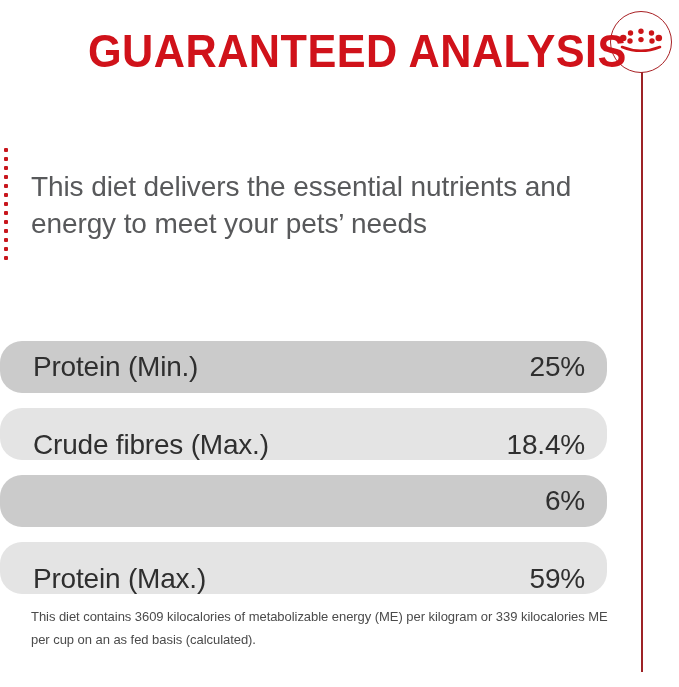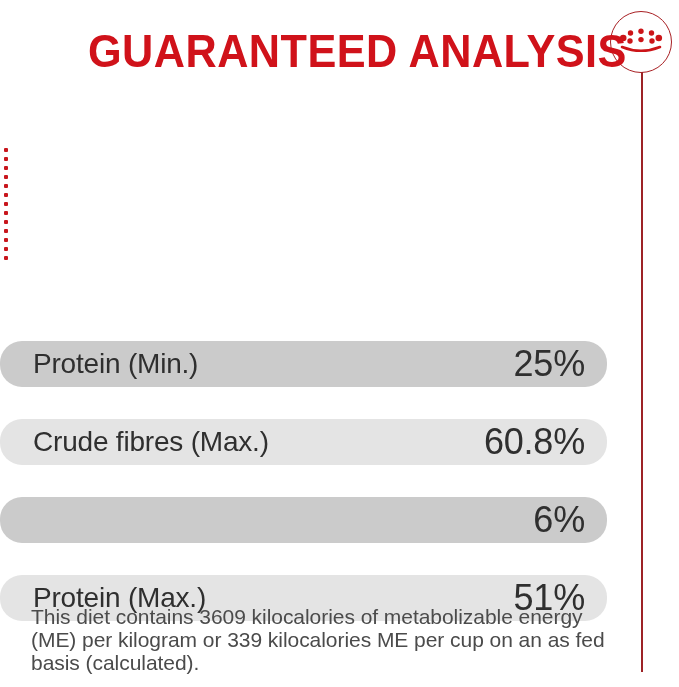--- a/index.html
+++ b/index.html
@@ -105,55 +105,55 @@
 
   
   .rows {
     position: absolute;
     left: 0;
     top: 341px;
     width: 607px;
   }
   .row {
     position: relative;
-    height: 46px;
+    height: 52px;
     border-radius: 22px;
-    margin-bottom: 32px;
+    margin-bottom: 15px;
     display: flex;
     align-items: center;
     box-sizing: border-box;
     padding: 0 22px 0 33px;
   }
   .row.dark  { background: #cbcbcb; }
-  .row.light { background: #e4e4e4; }
+  .row.light { background: #e4e4e4; align-items: flex-end; }
   .row-label {
     font-size: 28px;
     line-height: 30px;
     font-weight: 400;
     color: #2f2f2f;
     letter-spacing: -0.2px;
     white-space: nowrap;
   }
   .row-value {
     margin-left: auto;
-    font-size: 36px;
+    font-size: 28px;
     line-height: 30px;
     font-weight: 400;
     color: #2f2f2f;
     letter-spacing: -0.2px;
     white-space: nowrap;
   }
 
   
   .footnote {
     position: absolute;
     left: 31px;
     top: 605px;
     width: 580px;
-    font-size: 21px;
+    font-size: 13px;
     line-height: 23px;
     font-weight: 400;
     color: #4b4b4b;
     letter-spacing: -0.05px;
   }
 </style>
 </head>
 <body>
 
 <div class="page">
@@ -187,34 +187,35 @@
       <i></i>
     <i></i>
       <i></i>
     <i></i>
       <i></i>
     <i></i>
       <i></i>
     <i></i>
   </div>
 
+  <div class="intro">This diet delivers the essential nutrients and energy to meet your pets’ needs</div>
 
   <div class="rows">
     <div class="row dark">
       <span class="row-label">Protein (Min.)</span>
       <span class="row-value">25%</span>
     </div>
     <div class="row light">
       <span class="row-label">Crude fibres (Max.)</span>
-      <span class="row-value">60.8%</span>
+      <span class="row-value">18.4%</span>
     </div>
     <div class="row dark">
       <span class="row-value">6%</span>
     </div>
     <div class="row light">
       <span class="row-label">Protein (Max.)</span>
-      <span class="row-value">51%</span>
+      <span class="row-value">59%</span>
     </div>
   </div>
 
   <div class="footnote">This diet contains 3609 kilocalories of metabolizable energy (ME) per kilogram or 339 kilocalories ME per cup on an as fed basis (calculated).</div>
 
 </div>
 
 </body></html>

